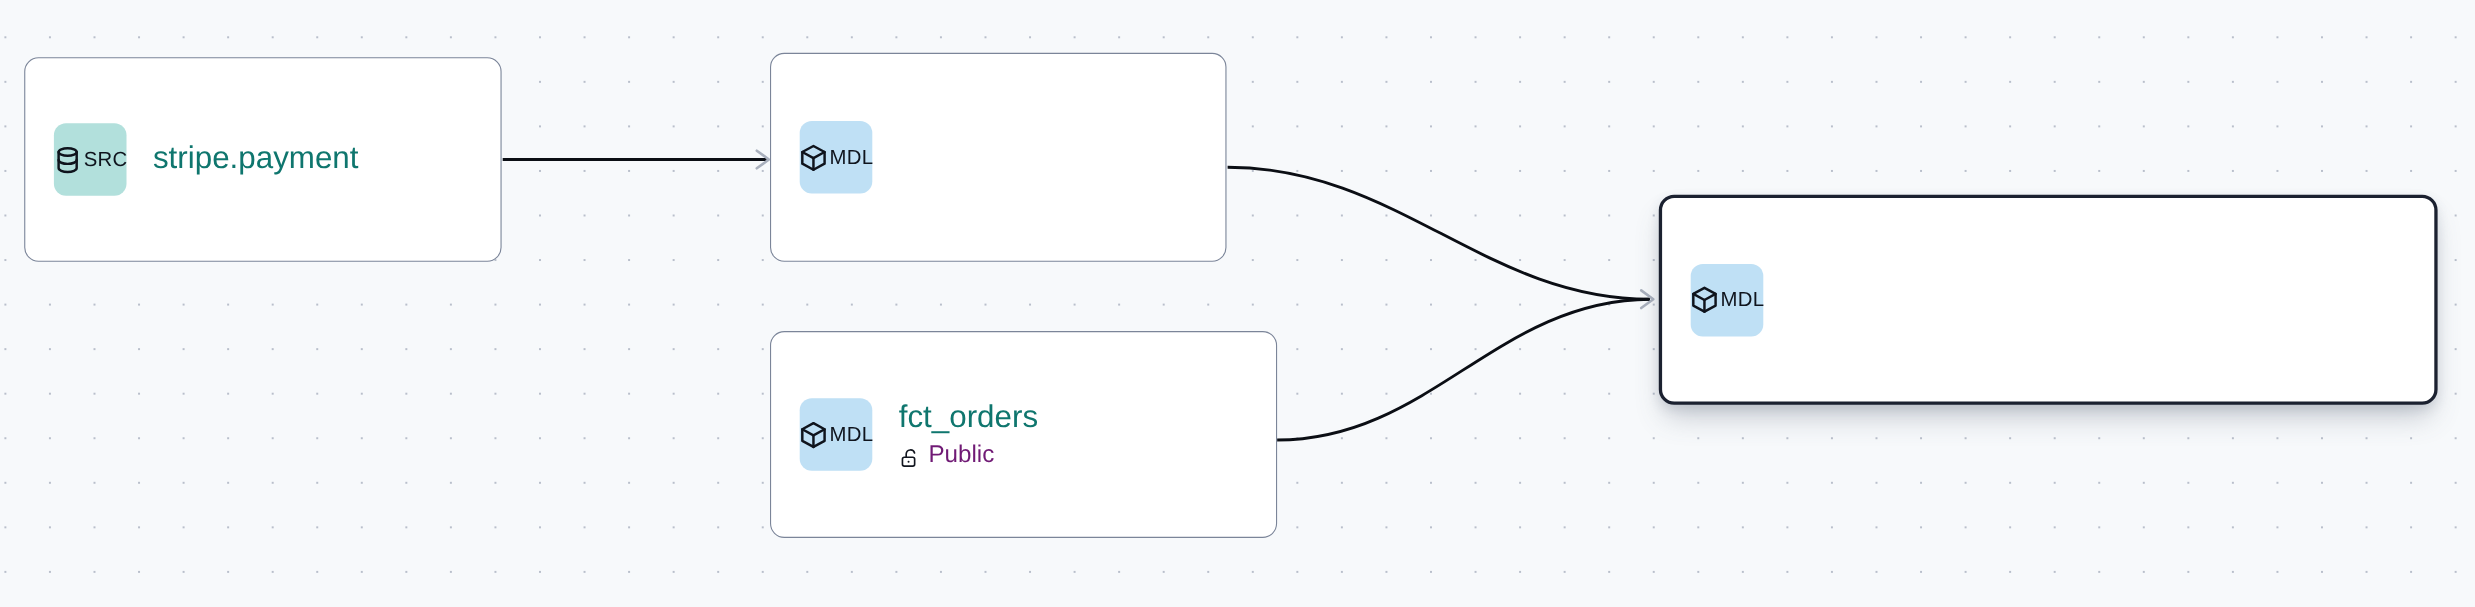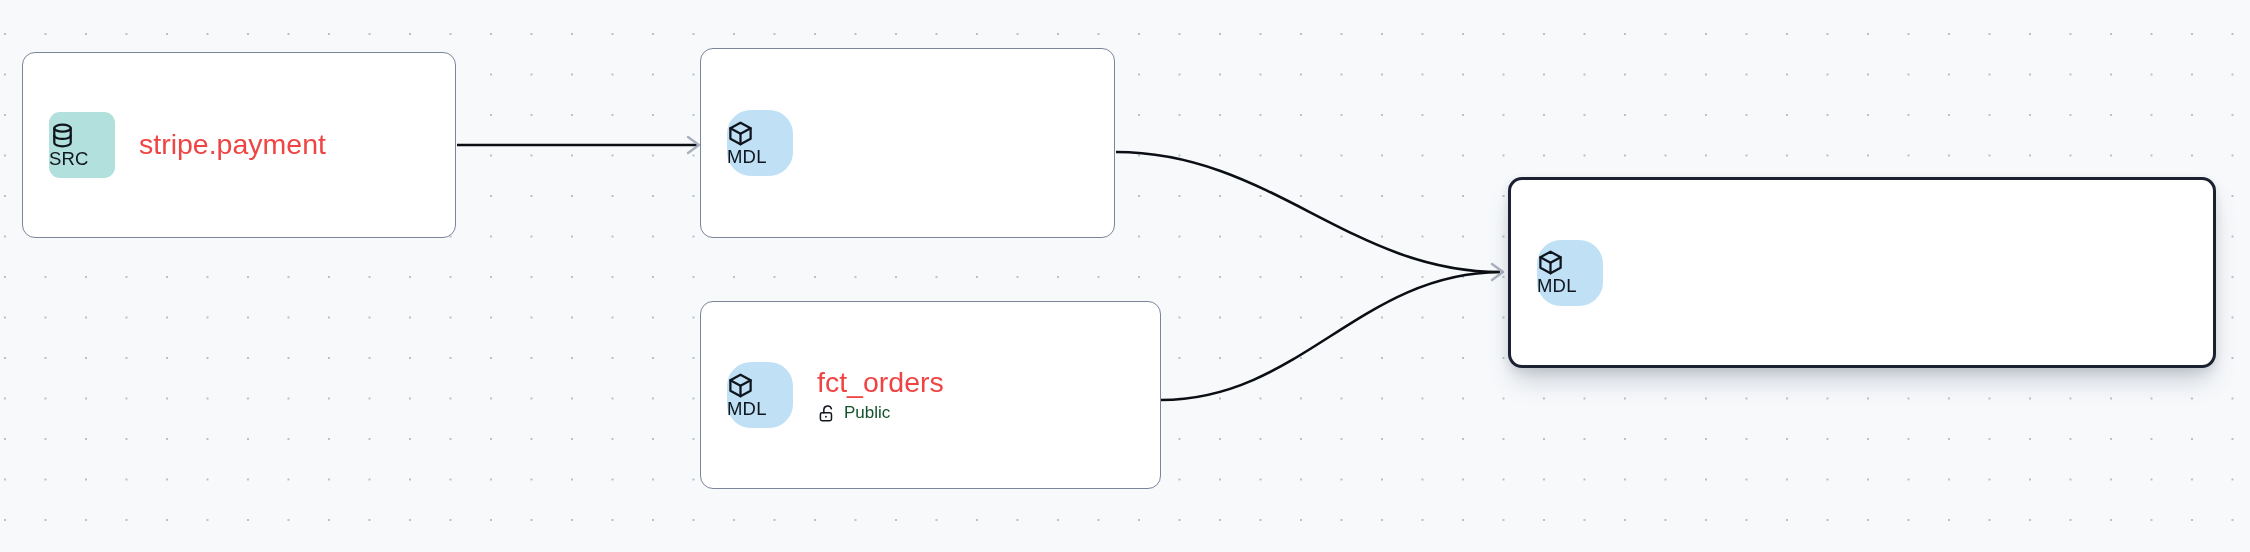--- a/index.html
+++ b/index.html
@@ -68,27 +68,28 @@
     z-index: 3;
   }
 
   
   .badge {
     flex: 0 0 auto;
     width: 66px;
     height: 66px;
     border-radius: 11px;
     display: flex;
-    flex-direction: column;
+    flex-direction: row;
+    align-items: center;
     justify-content: center;
     gap: 1px;
   }
 
   .badge.src  { background: #b2e0dc; }
-  .badge.mdl  { background: #bfe0f5; border-radius: 24px; }
+  .badge.mdl  { background: #bfe0f5; }
 
   .badge svg {
     display: block;
     width: 27px;
     height: 27px;
   }
 
   .badge-label {
     font-size: 18.5px;
     line-height: 1;
@@ -102,32 +103,32 @@
     margin-left: 24px;
     display: flex;
     flex-direction: column;
     justify-content: center;
     gap: 5px;
   }
 
   .node-title {
     font-size: 28.5px;
     line-height: 1.12;
-    color: #ef4444;
+    color: #0f766e;
     white-space: nowrap;
     font-weight: 400;
   }
 
   .node-sub {
     display: flex;
-    align-items: center;
+    align-items: flex-end;
     gap: 8px;
-    font-size: 17px;
+    font-size: 22px;
     line-height: 1.1;
-    color: #14532d;
+    color: #701a75;
     white-space: nowrap;
   }
 
   .node-sub svg {
     display: block;
     width: 19px;
     height: 19px;
     flex: 0 0 auto;
   }
 </style>

